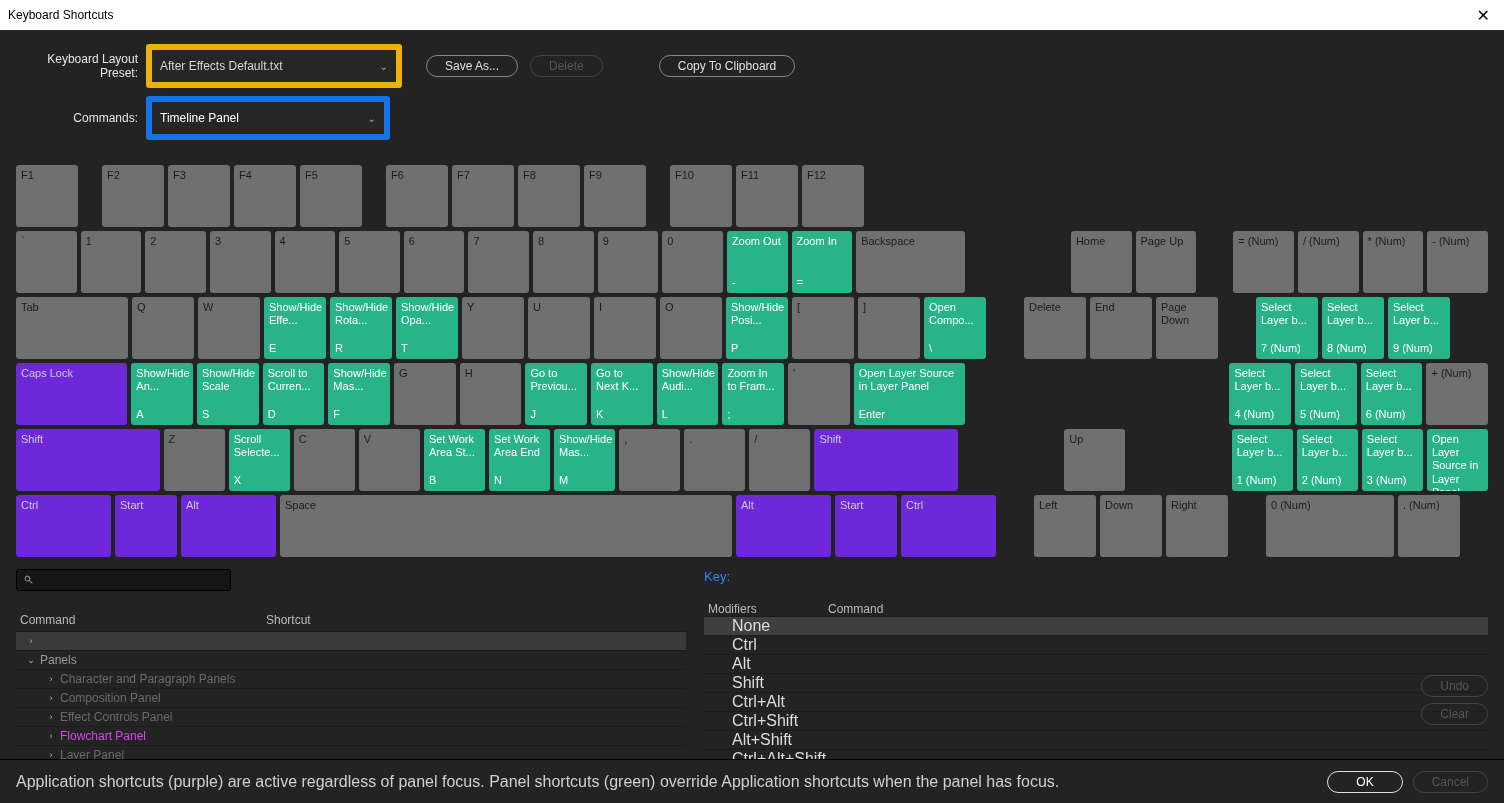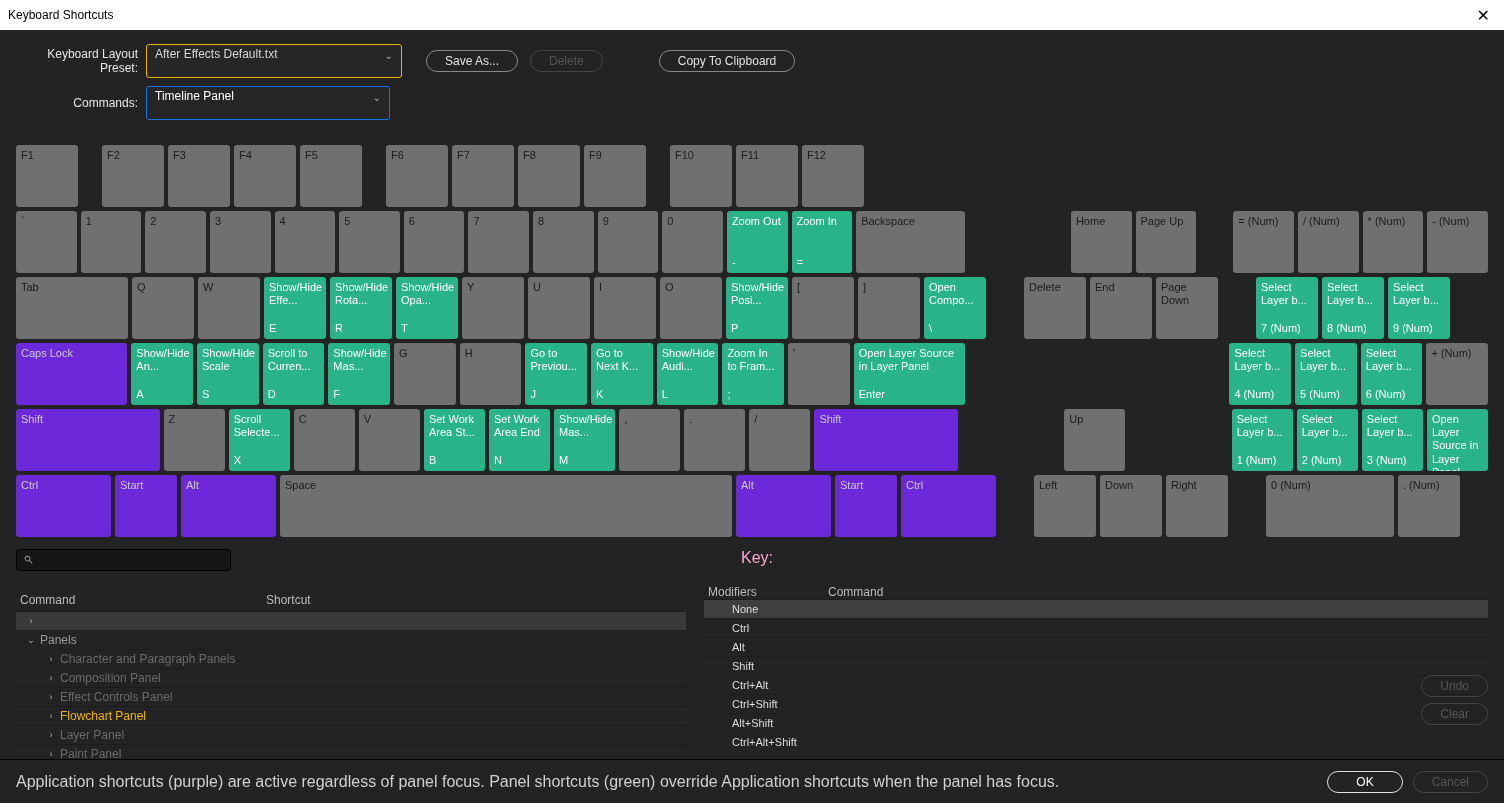--- a/index.html
+++ b/index.html
@@ -28,24 +28,24 @@
   background: #232323;
   height: 773px;
   padding: 14px 16px 0 16px;
   position: relative;
 }
 .row { display: flex; align-items: center; margin-bottom: 8px; }
 .lbl { width: 130px; text-align: right; padding-right: 8px; color:#e6e6e6; font-size: 12px;}
 .select {
   height: 22px;
   background: #262626;
-  border: 1px solid #eab308;
+  border: 6px solid #eab308;
   border-radius: 3px;
   display: flex;
-  align-items: flex-end;
+  align-items: center;
   padding: 16px 8px;
   color: #d8d8d8;
   font-size: 12px;
   position: relative;
   cursor: pointer;
 }
 .select.blue { border-color:#1473e6; color:#fff; }
 .select .chev { position: absolute; right: 8px; font-size: 10px; color:#aaa;}
 .btn-pill {
   height: 22px;
@@ -94,25 +94,25 @@
 .hdr { display:flex; font-size:12px; color:#bbb; margin-top:18px; padding:4px 0;}
 .hdr .c1{width:250px; padding-left:4px;}
 .list{ height:165px; overflow:hidden auto;}
 .list::-webkit-scrollbar{width:8px;}
 .list::-webkit-scrollbar-thumb{background:#555;border-radius:4px;}
 .trow{ height:19px; display:flex; align-items:center; font-size:12px;
   border-top:1px solid #1c1c1c; padding-left:6px; color:#9a9a9a;}
 .trow.sel{background:#3a3a3a;color:#ddd;}
 .trow .arrow{width:18px; text-align:center; font-size:9px; color:#bbb;}
 .trow .indent{display:inline-block;}
-.key-label{font-size:16px;color:#f9a8d4;margin-left:37px;}
+.key-label{font-size:13px;color:#3b82f6;}
 .mod-hdr{display:flex;margin-top:18px;font-size:12px;color:#bbb;}
 .mod-hdr .m1{width:124px;padding-left:4px;}
 .mrow{height:19px;display:flex;align-items:center;border-top:1px solid #1c1c1c;
-  padding-left:28px;font-size:11px;color:#ddd;}
+  padding-left:28px;font-size:16px;color:#ddd;}
 .mrow.sel{background:#3f3f3f;}
 .side-btns{position:absolute; right:16px; bottom:78px; display:flex; flex-direction:column; gap:6px;}
 .footer{position:absolute;left:0;right:0;bottom:0;height:44px;
   display:flex;align-items:center;justify-content:space-between;
   padding:0 16px;border-top:1px solid #000;background:#232323;}
 .footer-text{font-size:16px;color:#d0d0d0;}
 .footer-btns{display:flex;gap:10px;}
 .btn-pill.primary{border-color:#e0e0e0;color:#fff;}
 </style>
 </head>
@@ -531,21 +531,21 @@
             <span style="color: rgb(106, 106, 106);">Composition Panel</span>
           </div>
           <div class="trow">
             <span class="indent" style="width: 20px;"></span>
             <span class="arrow">›</span>
             <span style="color: rgb(106, 106, 106);">Effect Controls Panel</span>
           </div>
           <div class="trow">
             <span class="indent" style="width: 20px;"></span>
             <span class="arrow">›</span>
-            <span style="color: #eab308;">Flowchart Panel</span>
+            <span style="color: #d946ef;">Flowchart Panel</span>
           </div>
           <div class="trow">
             <span class="indent" style="width: 20px;"></span>
             <span class="arrow">›</span>
             <span style="color: rgb(106, 106, 106);">Layer Panel</span>
           </div>
           <div class="trow">
             <span class="indent" style="width: 20px;"></span>
             <span class="arrow">›</span>
             <span style="color: rgb(106, 106, 106); text-decoration: underline;">Paint Panel</span>

